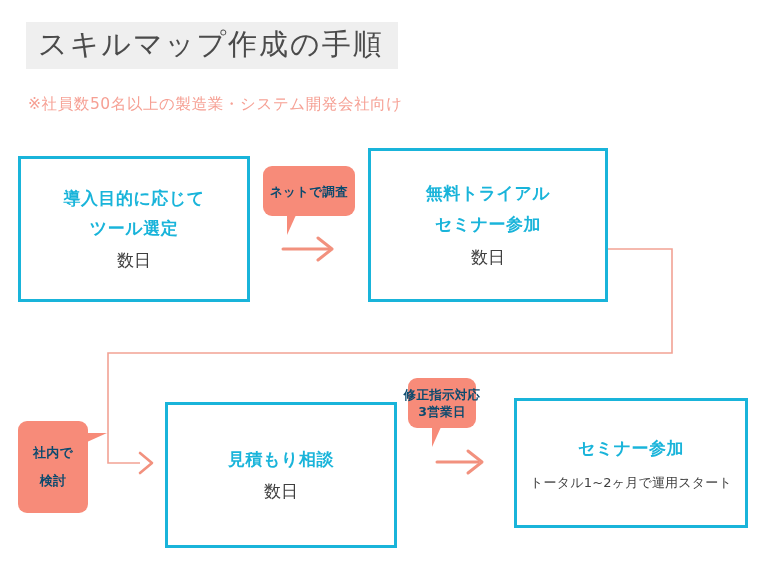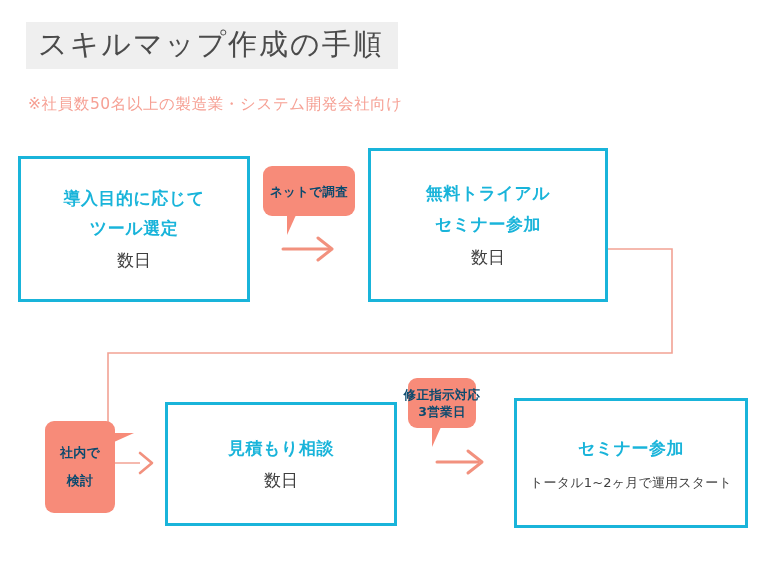--- a/index.html
+++ b/index.html
@@ -80,21 +80,21 @@
   }
   .step-note.tiny {
     font-size: 13px;
     line-height: 20px;
     margin-top: 10px;
     letter-spacing: 0.2px;
   }
 
   #box-1 { left: 18px;  top: 156px; width: 232px; height: 146px; }
   #box-2 { left: 368px; top: 148px; width: 240px; height: 154px; }
-  #box-3 { left: 165px; top: 402px; width: 232px; height: 124px; }
+  #box-3 { left: 165px; top: 402px; width: 232px; height: 146px; }
   #box-4 { left: 514px; top: 398px; width: 234px; height: 130px; }
 
   
   .bubble {
     position: absolute;
     background: #f78b79;
     border-radius: 9px;
     display: flex;
     flex-direction: column;
     align-items: center;
@@ -120,21 +120,21 @@
   #bubble-1 .tail {
     left: 24px; top: 49px;
     border-left: 9px solid #f78b79;
     border-right: 9px solid transparent;
     border-bottom: 20px solid transparent;
   }
 
   
   #bubble-2 {
     left: 18px; top: 421px; width: 70px; height: 92px;
-    font-size: 13px; line-height: 28px; letter-spacing: 0.3px; margin-left: 27px;
+    font-size: 13px; line-height: 28px; letter-spacing: 0.3px;
   }
   #bubble-2 .tail {
     left: 69px; top: 12px;
     border-top: 9px solid #f78b79;
     border-bottom: 9px solid transparent;
     border-right: 20px solid transparent;
   }
 
   
   #bubble-3 {

